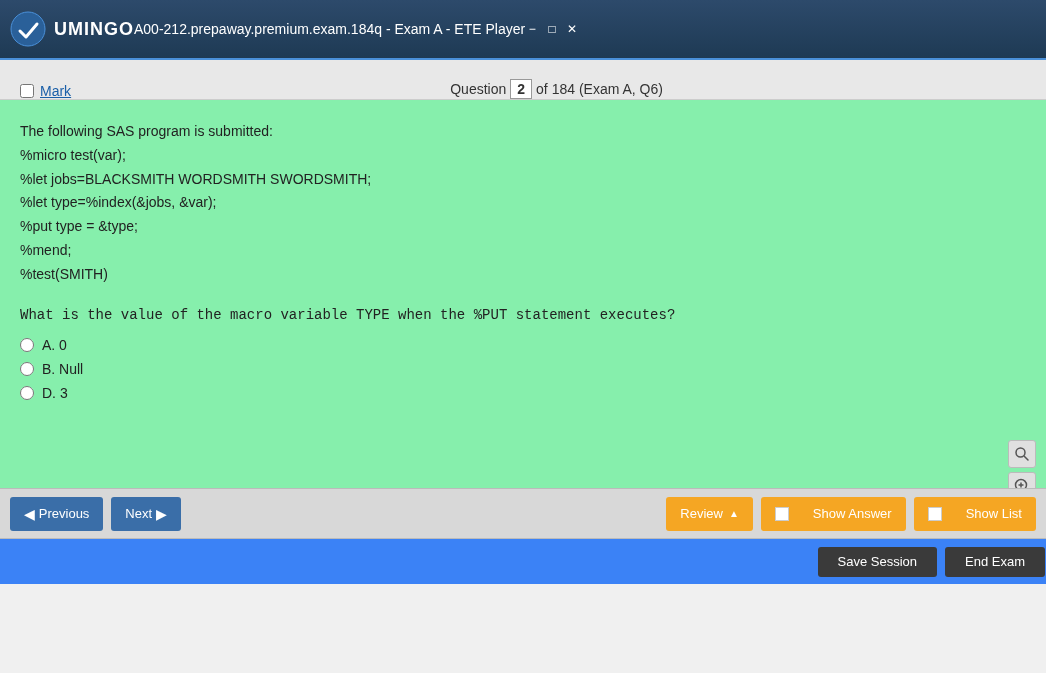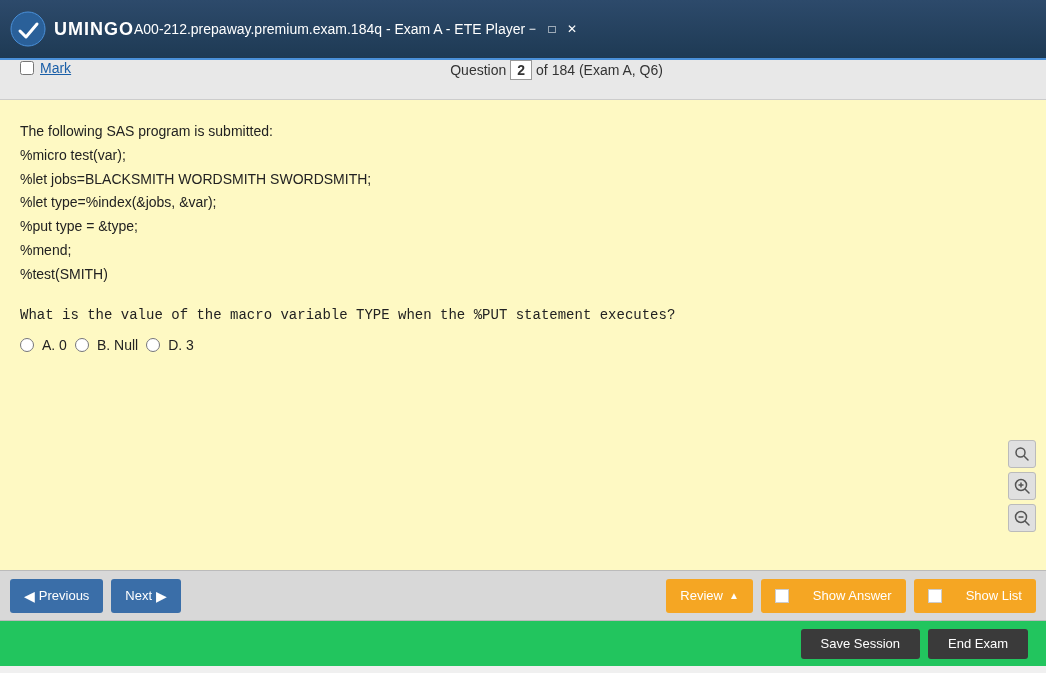--- a/index.html
+++ b/index.html
@@ -51,21 +51,21 @@
       display: flex;
       align-items: center;
       justify-content: center;
     }
 
     
     .top-bar {
       background: #e8e8e8;
       height: 40px;
       display: flex;
-      align-items: flex-start;
+      align-items: flex-end;
       padding: 0 20px;
       border-bottom: 1px solid #ccc;
       gap: 16px;
     }
     .mark-checkbox {
       display: flex;
       align-items: center;
       gap: 6px;
     }
     .mark-checkbox input[type="checkbox"] {
@@ -89,42 +89,42 @@
     }
     .question-num-box {
       border: 1px solid #999;
       padding: 1px 6px;
       font-weight: bold;
       background: white;
     }
 
     
     .main-content {
-      background: #fef9c3;
-      height: 470px;
+      background: #86efac;
+      height: 388px;
       padding: 20px 20px 10px 20px;
       overflow-y: auto;
       position: relative;
     }
     .question-text {
       font-size: 14px;
       color: #222;
       line-height: 1.7;
       white-space: pre-wrap;
     }
     .question-label {
       font-size: 14px;
       color: #222;
       margin-top: 20px;
       margin-bottom: 14px;
       font-family: Liberation Mono, monospace;
     }
     .options {
       display: flex;
-      flex-direction: row;
+      flex-direction: column;
       gap: 8px;
     }
     .option-item {
       display: flex;
       align-items: center;
       gap: 8px;
       font-size: 14px;
       color: #222;
     }
     .option-item input[type="radio"] {
@@ -216,26 +216,26 @@
     .action-btn .check-box {
       width: 14px;
       height: 14px;
       background: white;
       border: 1px solid #ccc;
       display: inline-block;
     }
 
     
     .footer-bar {
-      background: #22c55e;
+      background: #3b82f6;
       height: 46px;
       display: flex;
       align-items: center;
       justify-content: flex-end;
-      padding: 0 18px;
+      padding: 0 1px;
       gap: 8px;
       border-top: 1px solid #bbb;
     }
     .footer-btn {
       height: 30px;
       background: #3a3a3a;
       color: white;
       border: none;
       border-radius: 3px;
       font-size: 13px;

